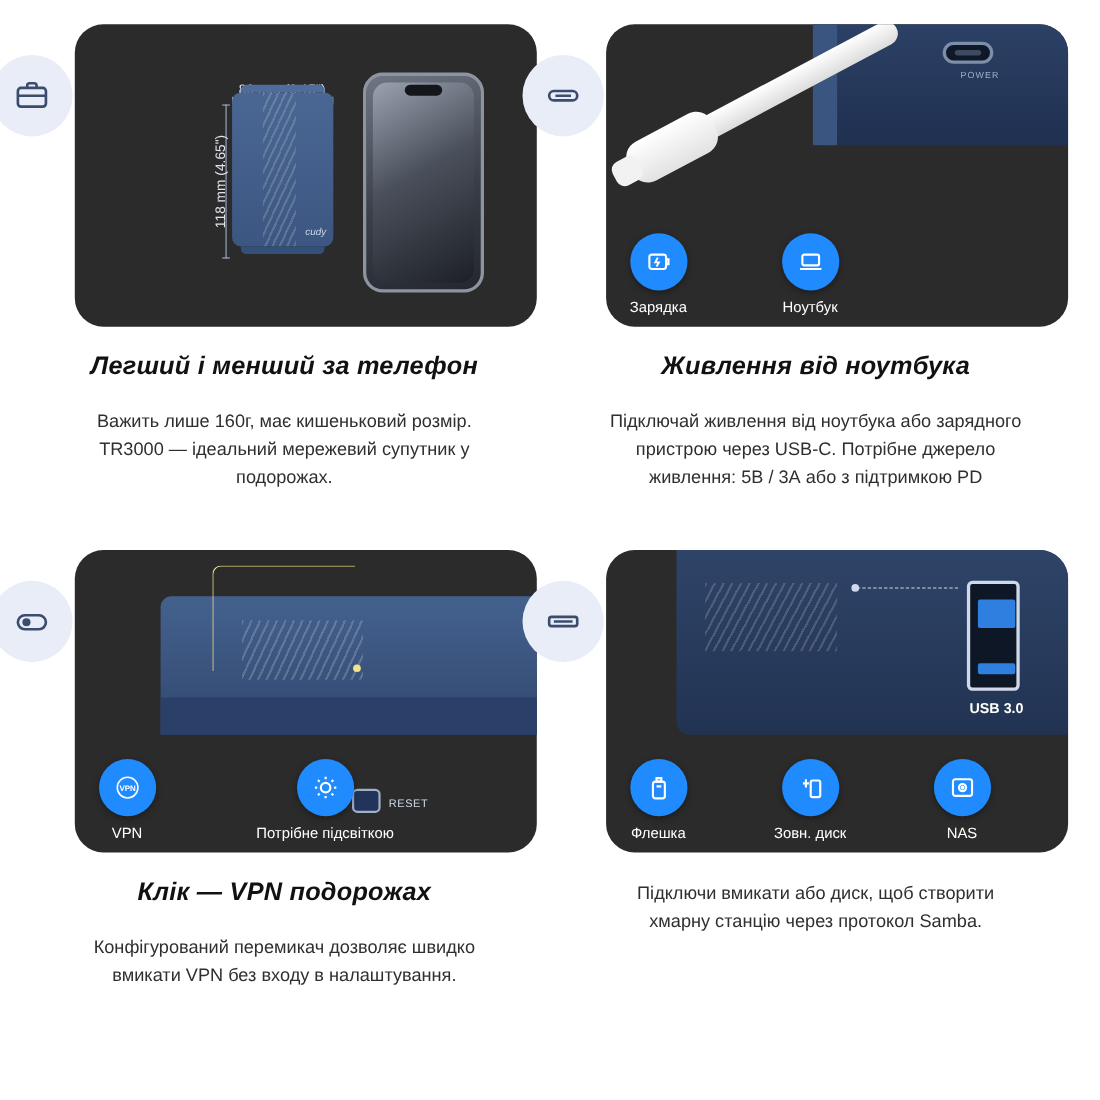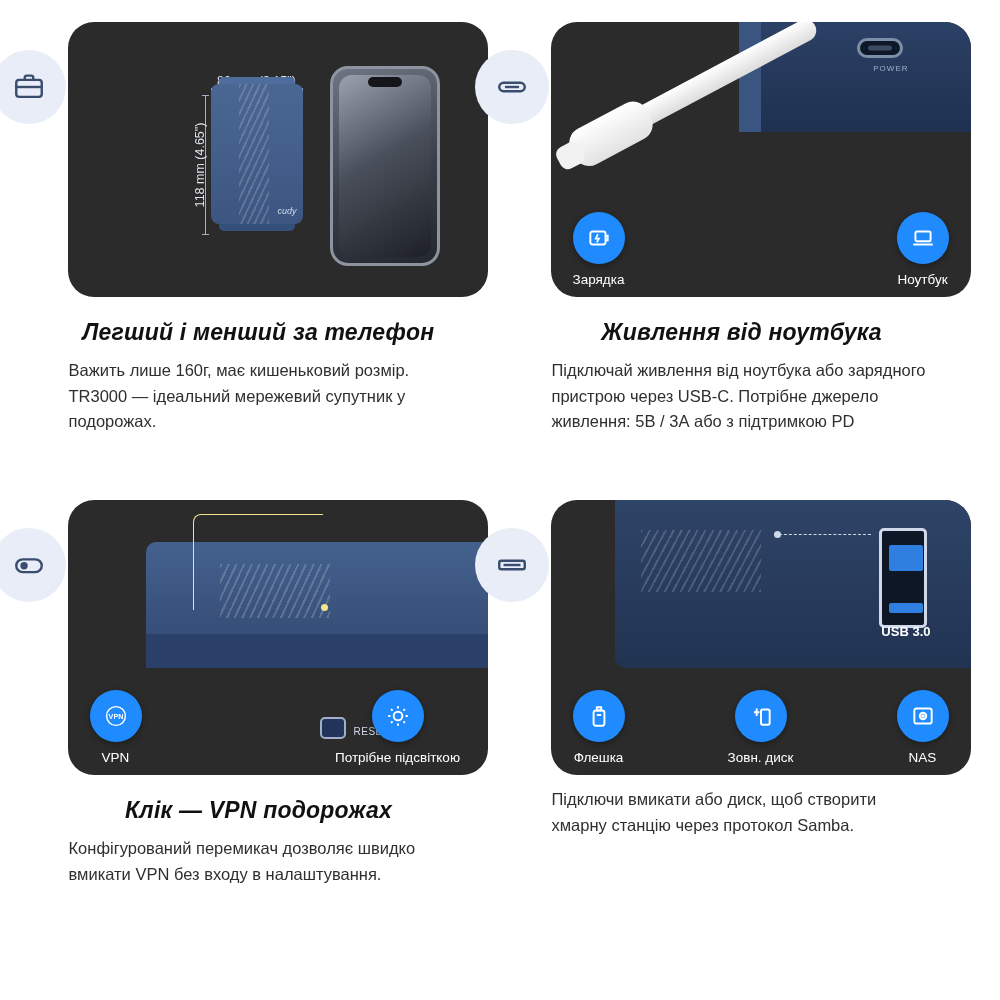--- a/index.html
+++ b/index.html
@@ -47,33 +47,34 @@
   .title {
     margin-top: 22px;
     font-size: 23px;
     font-weight: bold;
     text-align: center;
     color: #111;
     letter-spacing: .2px;
     font-style: italic;
   }
   .desc {
-    margin-top: 12px;
+    margin-top: 25px;
     font-size: 16.5px;
     line-height: 1.55;
+    text-align: center;
     color: #2f2f2f;
     max-width: 380px;
   }
 
   
   .chips {
     position: absolute;
     bottom: 10px; left: 0; right: 0;
-    display: flex; justify-content: space-between;
-    gap: 16px;
+    display: flex; justify-content: flex-start;
+    gap: 42px;
     z-index: 5;
   }
   .chip { display: flex; flex-direction: column; align-items: center; width: 96px; }
   .chip .circle {
     width: 52px; height: 52px; border-radius: 50%;
     background: #1f8bff;
     display: flex; align-items: center; justify-content: center;
     box-shadow: 0 2px 6px rgba(0,0,0,.35);
   }
   .chip .circle svg { width: 26px; height: 26px; }
@@ -159,21 +160,21 @@
   .p3-reset{position:absolute;left:286px;bottom:38px;font-size:10px;color:#cfd9ea;letter-spacing:.5px;}
   .p3-line{position:absolute;left:125px;top:14px;width:130px;height:96px;border-left:1.5px solid #f2e48a;border-top:1.5px solid #f2e48a;border-top-left-radius:8px;}
   .p3-dot{position:absolute;left:253px;top:104px;width:7px;height:7px;border-radius:50%;background:#f2e48a;}
 
   
   .p4-dev{position:absolute;left:64px;top:0;right:0;height:168px;background:linear-gradient(180deg,#2e4468,#223352);border-radius:0 0 0 12px;}
   .p4-dev .vents{position:absolute;left:26px;top:30px;width:120px;height:62px;background:repeating-linear-gradient(118deg,rgba(255,255,255,.16) 0 2px, rgba(0,0,0,0) 2px 7px);}
   .p4-usb{position:absolute;right:44px;top:28px;width:48px;height:100px;background:#0d1726;border:3px solid #cfd9ea;border-radius:5px;}
   .p4-usb .tongue{position:absolute;left:7px;top:14px;width:34px;height:26px;background:#2f7fe0;border-radius:2px;}
   .p4-usb .slot{position:absolute;left:7px;bottom:12px;width:34px;height:10px;background:#2f7fe0;border-radius:2px;}
-  .p4-usblabel{position:absolute;right:40px;top:124px;font-size:13px;font-weight:bold;color:#ffffff;}
+  .p4-usblabel{position:absolute;right:40px;top:136px;font-size:13px;font-weight:bold;color:#ffffff;}
   .p4-leader{position:absolute;right:100px;top:34px;width:92px;height:1px;border-top:1.5px dashed #cfd9ea;}
   .p4-leaddot{position:absolute;right:190px;top:31px;width:7px;height:7px;border-radius:50%;background:#cfd9ea;}
 </style>
 </head>
 <body>
 
 <div class="page">
 
   <div class="cell">
     <div class="cellwrap">

